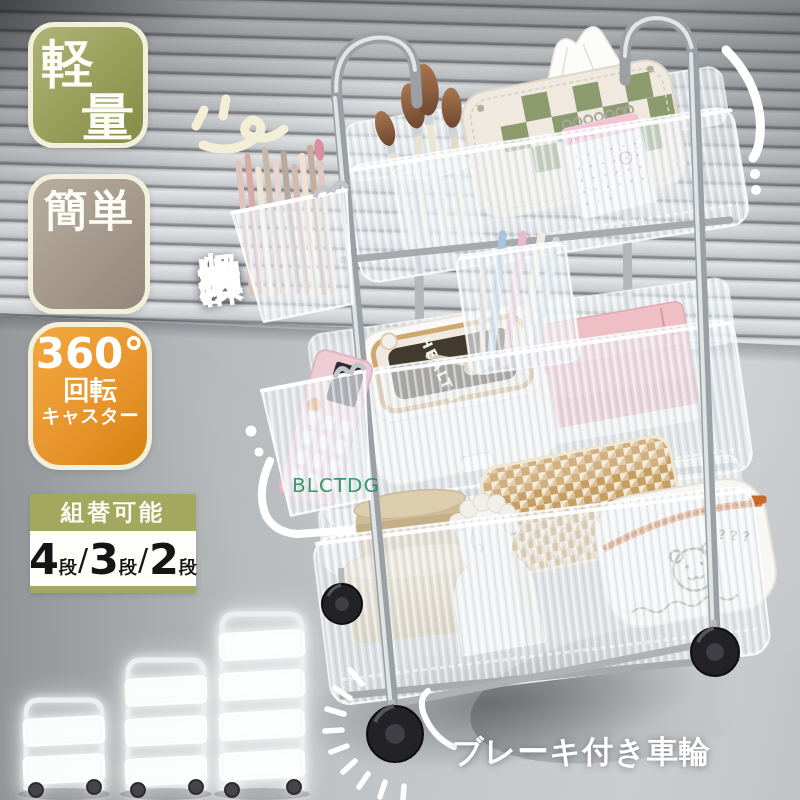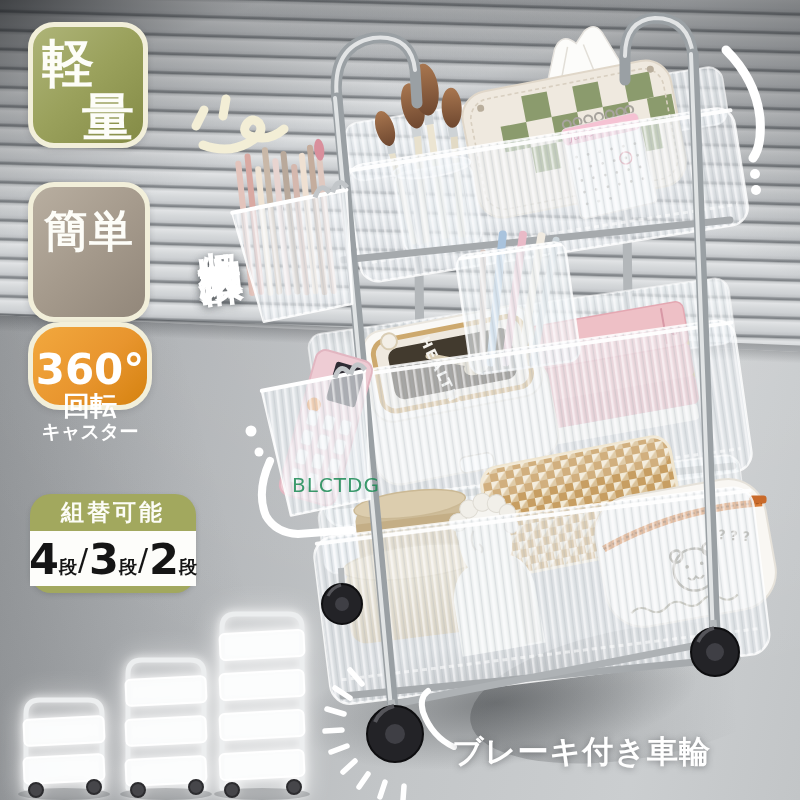--- a/index.html
+++ b/index.html
@@ -36,31 +36,31 @@
 
   
   .badge{position:absolute;border:5px solid #f2efda;color:#fdfdf8;font-weight:bold;
          box-shadow:0 2px 6px rgba(60,63,66,.18);}
   .badge-light{left:28px;top:22px;width:120px;height:126px;border-radius:26px;
     background:linear-gradient(135deg,#aeb478 0%,#9aa15c 48%,#848b46 100%);}
   .badge-light .c1{position:absolute;left:9px;top:2px;font-size:52px;}
   .badge-light .c2{position:absolute;right:9px;top:56px;font-size:52px;}
   .badge-easy{left:28px;top:174px;width:122px;height:140px;border-radius:26px;
     background:linear-gradient(135deg,#b8aea0 0%,#a59a8c 50%,#92877a 100%);
-    text-align:center;padding-top:16px;font-size:44px;line-height:55px;letter-spacing:1px;margin-top:8px;}
-  .badge-360{left:28px;top:322px;width:124px;height:88px;border-radius:32px;
+    text-align:center;padding-top:3px;font-size:44px;line-height:55px;letter-spacing:1px;}
+  .badge-360{left:28px;top:322px;width:124px;height:148px;border-radius:32px;
     background:linear-gradient(135deg,#f2a83e 0%,#e8952e 55%,#d5820f 100%);
-    text-align:center;color:#fff;padding-top:20px;}
+    text-align:center;color:#fff;padding-top:4px;}
   .badge-360 .deg{font-size:42px;line-height:46px;}
   .badge-360 .r1{font-size:27px;line-height:26px;}
   .badge-360 .r2{font-size:19px;line-height:26px;letter-spacing:0;font-family:Liberation Serif, serif;}
 
   
   .reconfig{position:absolute;left:30px;top:494px;width:166px;height:99px;background:#a2a85e;
-    display:flex;flex-direction:column;box-shadow:0 2px 5px rgba(60,63,66,.2);border-radius:21px;}
+    display:flex;flex-direction:column;box-shadow:0 2px 5px rgba(60,63,66,.2);}
   .reconfig-header{height:37px;display:flex;align-items:center;justify-content:center;
     color:#fcfcf6;font-size:23px;font-weight:bold;letter-spacing:3px;}
   .reconfig-body{height:55px;background:#fdfdfa;display:flex;align-items:flex-end;
     justify-content:center;color:#151515;padding-bottom:5px;}
   .reconfig-body .num{font-size:43px;font-weight:bold;line-height:1;}
   .reconfig-body .unit{font-size:18px;font-weight:bold;padding-bottom:2px;}
   .reconfig-body .sep{font-size:30px;padding:0 1px 4px 1px;}
 
   
   .v-slogan{position:absolute;left:186px;top:216px;writing-mode:vertical-rl;

